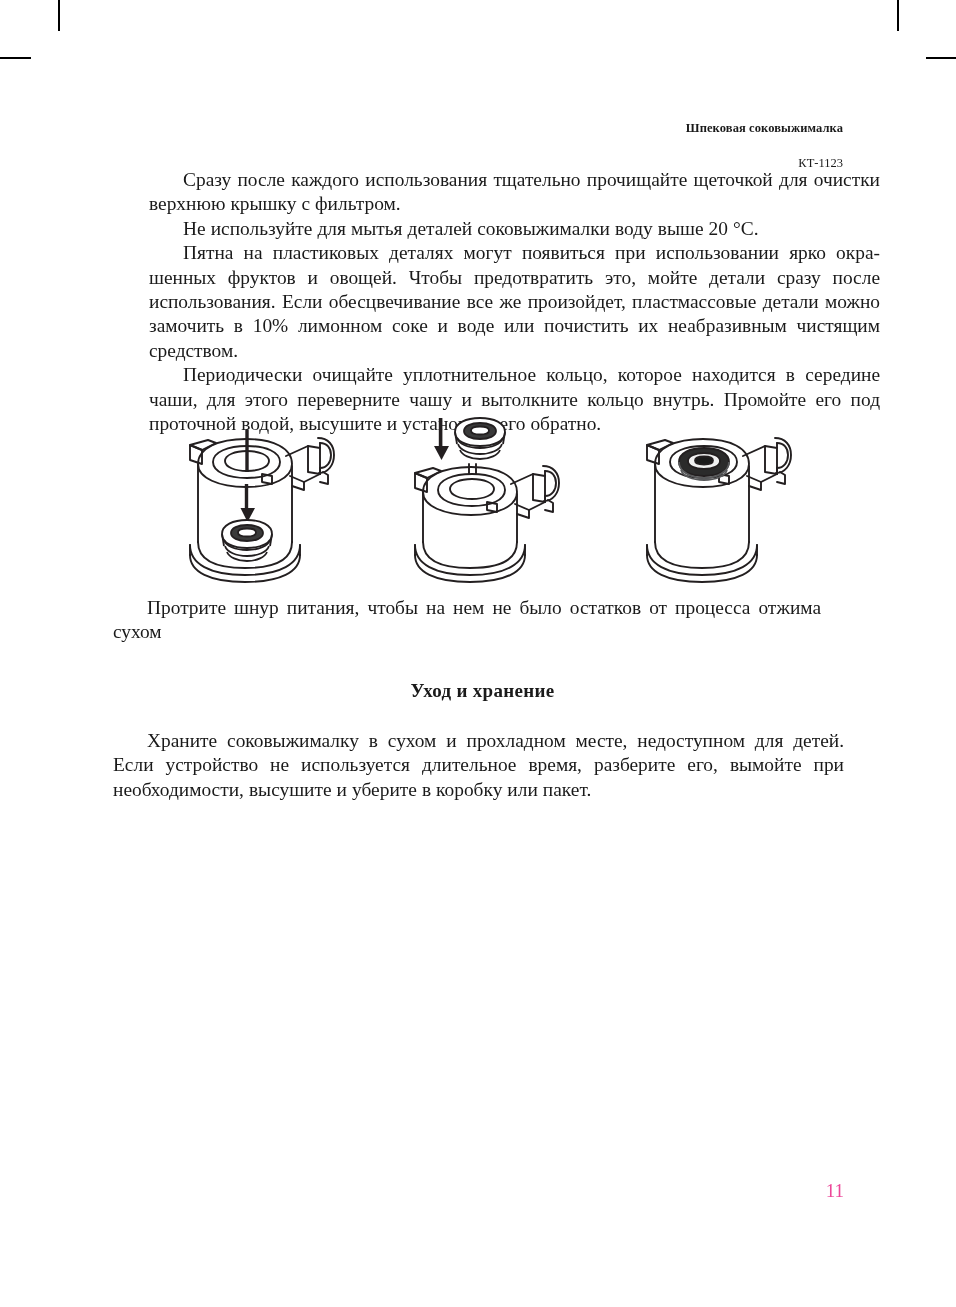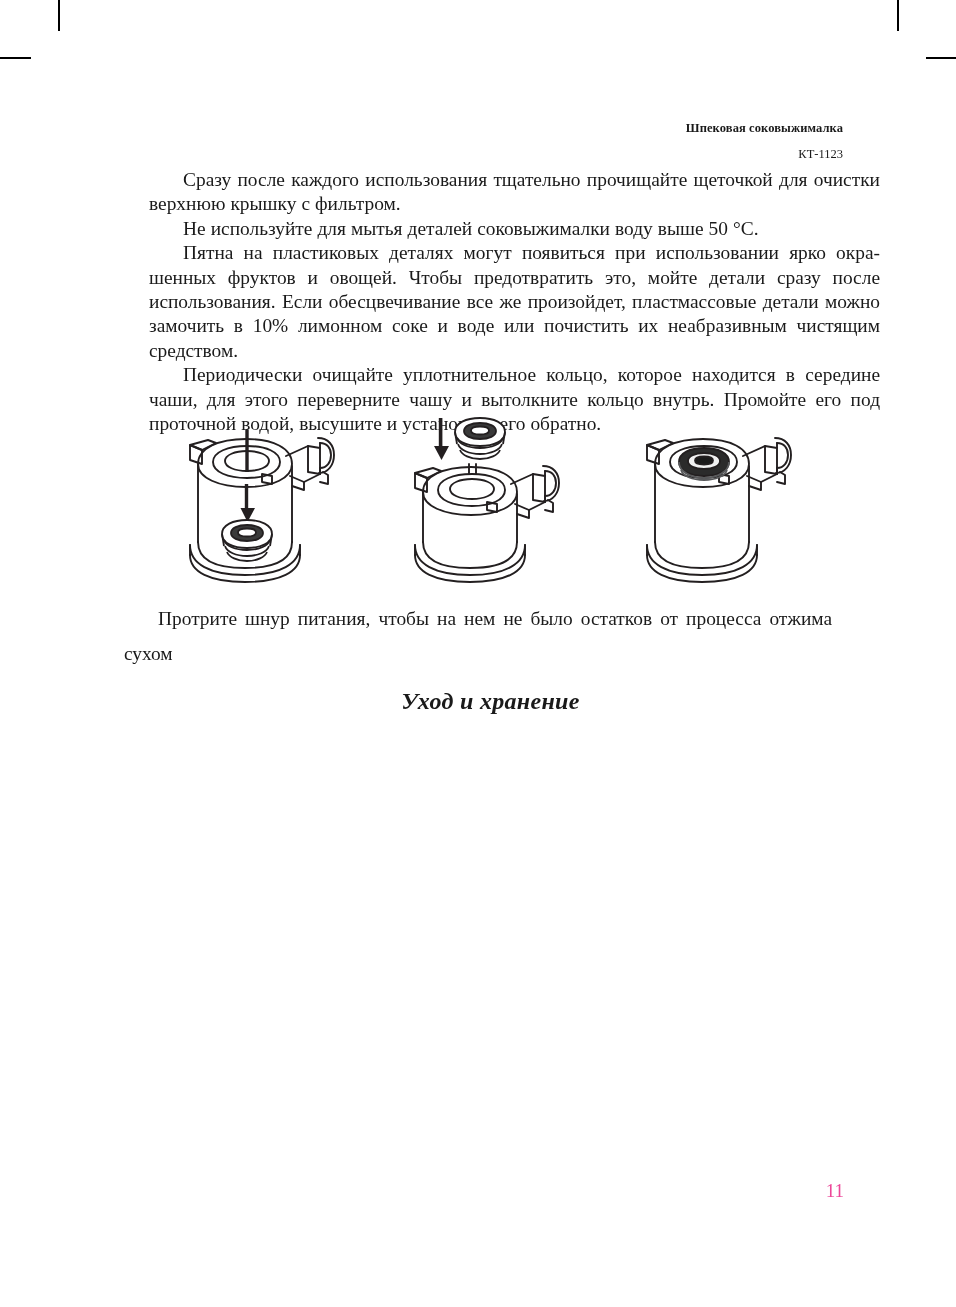--- a/index.html
+++ b/index.html
@@ -39,21 +39,21 @@
   }
   .runhead .title {
     font-weight: bold;
     font-size: 12.5px;
     letter-spacing: 0.1px;
     display: block;
   }
   .runhead .model {
     font-size: 12.5px;
     display: block;
-    margin-top: 10px;
+    margin-top: 19px;
   }
 
   
   .content {
     position: absolute;
     left: 113px;
     top: 168px;
     width: 731px;
     margin-left: 36px;
   }
@@ -82,42 +82,41 @@
   .fig-3 { left: 512px; }
 
   
   .after-fig {
     position: absolute;
     left: 113px;
     top: 596px;
     width: 731px;
   }
   p.spaced {
-    margin: 11px;
+    margin: 0;
     text-align: justify;
     text-align-last: left;
     text-indent: 34px;
     font-size: 19.4px;
     line-height: 24.4px;
     word-spacing: 3.2px;
   }
   p.spaced.tail { text-indent: 0; word-spacing: 0.2px; }
 
   
   h2.section {
     position: absolute;
     left: 113px;
     top: 676px;
     width: 731px;
-    margin: 12px;
+    margin: 4px;
     text-align: center;
-    font-size: 24px;
+    font-size: 19px;
     font-weight: bold;
     letter-spacing: 0.3px;
-    font-style: italic;
   }
 
   
   .closing {
     position: absolute;
     left: 113px;
     top: 729px;
     width: 731px;
   }
 
@@ -146,21 +145,21 @@
   <div class="crop crop-br-v"></div>
   <div class="crop crop-br-h"></div>
 
   <div class="runhead">
     <span class="title">Шпековая соковыжималка</span>
     <span class="model">КТ-1123</span>
   </div>
 
   <div class="content">
     <p class="body">Сразу после каждого использования тщательно прочищайте щеточкой для очистки верхнюю крышку с фильтром.</p>
-    <p class="body">Не используйте для мытья деталей соковыжималки воду выше 50 °C.</p>
+    <p class="body">Не используйте для мытья деталей соковыжималки воду выше 20 °C.</p>
     <p class="body">Пятна на пластиковых деталях могут появиться при использовании ярко окра-шенных фруктов и овощей. Чтобы предотвратить это, мойте детали сразу после использования. Если обесцвечивание все же произойдет, пластмассовые детали можно замочить в 10% лимонном соке и воде или почистить их неабразивным чистящим средством.</p>
     <p class="body">Периодически очищайте уплотнительное кольцо, которое находится в середине чаши, для этого переверните чашу и вытолкните кольцо внутрь. Промойте его под проточной водой, высушите и установите его обратно.</p>
   </div>
 
   <div class="figures">
 
     <svg class="fig fig-1" width="175" height="178" viewBox="0 0 175 178">
       <g fill="none" stroke="#231f20" stroke-width="1.9" stroke-linejoin="round" stroke-linecap="round">
 
         <path d="M30 52 L30 130"></path>
@@ -305,16 +304,19 @@
     </svg>
   </div>
 
   <div class="after-fig">
     <p class="spaced">Протрите шнур питания, чтобы на нем не было остатков от процесса отжима</p>
     <p class="spaced tail">сухом</p>
   </div>
 
   <h2 class="section">Уход и хранение</h2>
 
+  <div class="closing">
+    <p class="body">Храните соковыжималку в сухом и прохладном месте, недоступном для детей. Если устройство не используется длительное время, разберите его, вымойте при необходимости, высушите и уберите в коробку или пакет.</p>
+  </div>
 
   <div class="folio">11</div>
 
 </div>
 
 </body></html>

